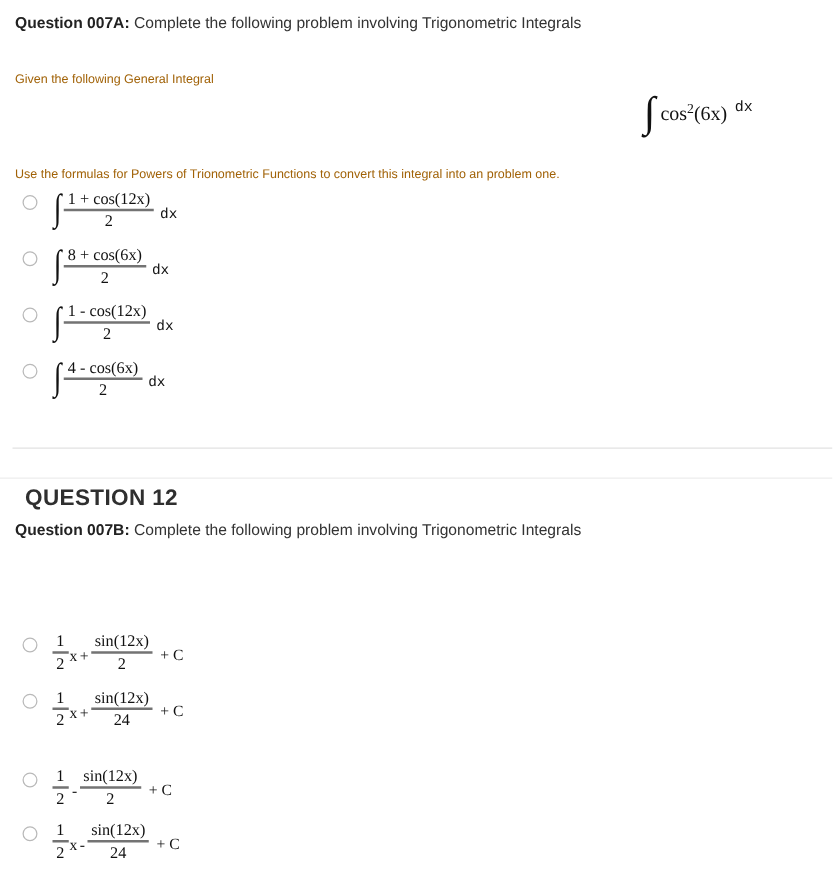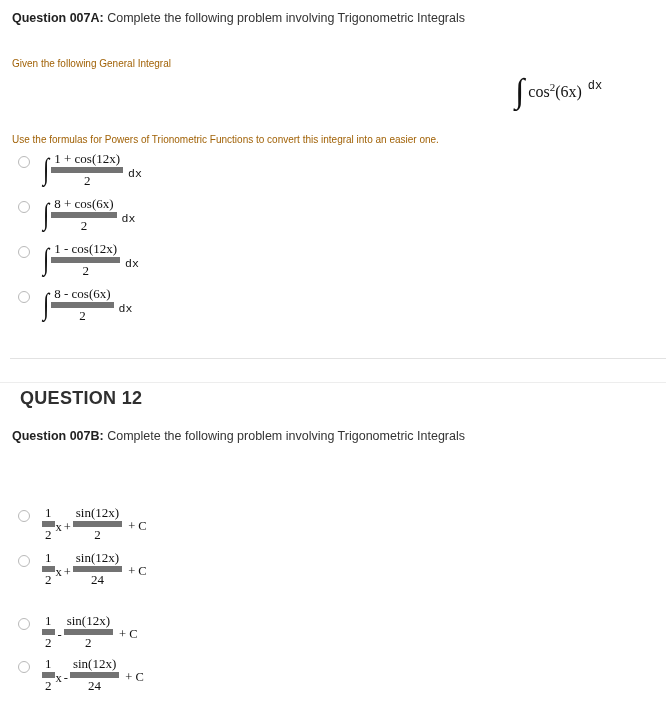--- a/index.html
+++ b/index.html
@@ -85,21 +85,21 @@
   .frac {
     display: inline-flex;
     flex-direction: column;
     align-items: center;
     vertical-align: middle;
     line-height: 1.05;
   }
   .frac .num {
     font-size: 13px;
     padding: 0 3px 1px 3px;
-    border-bottom: 6px solid #737373;
+    border-bottom: 2px solid #737373;
     white-space: nowrap;
   }
   .frac .den {
     font-size: 13px;
     padding-top: 1px;
     white-space: nowrap;
   }
   .frac.small .num, .frac.small .den { font-size: 13px; }
 
   .dx {
@@ -158,21 +158,21 @@
   </div>
 
   <div class="body-text" style="left:12px; top:56px;">Given the following General Integral</div>
 
   <div id="main-integral">
     <span class="intsign">∫</span>
     <span class="expr"><span>cos</span><span class="sup">2</span><span>(6x)</span></span>
     <span class="dx">dx</span>
   </div>
 
-  <div class="body-text" style="left:12px; top:132px;">Use the formulas for Powers of Trionometric Functions to convert this integral into an easier one.</div>
+  <div class="body-text" style="left:12px; top:132px;">Use the formulas for Powers of Trionometric Functions to convert this integral into an problem one.</div>
 
   <div class="radio" style="left:18px; top:156px;"></div>
   <div class="math" style="left:42px; top:152px;">
     <span class="intsign">∫</span>
     <span class="frac">
       <span class="num">1 + cos(12x)</span>
       <span class="den">2</span>
     </span>
     <span class="dx">dx</span>
   </div>
@@ -194,32 +194,32 @@
       <span class="num">1 - cos(12x)</span>
       <span class="den">2</span>
     </span>
     <span class="dx">dx</span>
   </div>
 
   <div class="radio" style="left:18px; top:291px;"></div>
   <div class="math" style="left:42px; top:287px;">
     <span class="intsign">∫</span>
     <span class="frac">
-      <span class="num">8 - cos(6x)</span>
+      <span class="num">4 - cos(6x)</span>
       <span class="den">2</span>
     </span>
     <span class="dx">dx</span>
   </div>
 
   <div class="divider" style="left:10px; top:358px; width:656px;"></div>
   <div class="divider faint" style="left:0px; top:382px; width:666px;"></div>
 
   <div class="section-title" style="left:20px; top:388px;">QUESTION 12</div>
 
-  <div class="q-head" style="left:12px; top:428px;">
+  <div class="q-head" style="left:12px; top:416px;">
     <b>Question 007B:</b>
     <span>Complete the following problem involving Trigonometric Integrals</span>
   </div>
 
 
   <div class="radio" style="left:18px; top:510px;"></div>
   <div class="math" style="left:42px; top:506px;">
     <span class="frac small">
       <span class="num">1</span>
       <span class="den">2</span>

